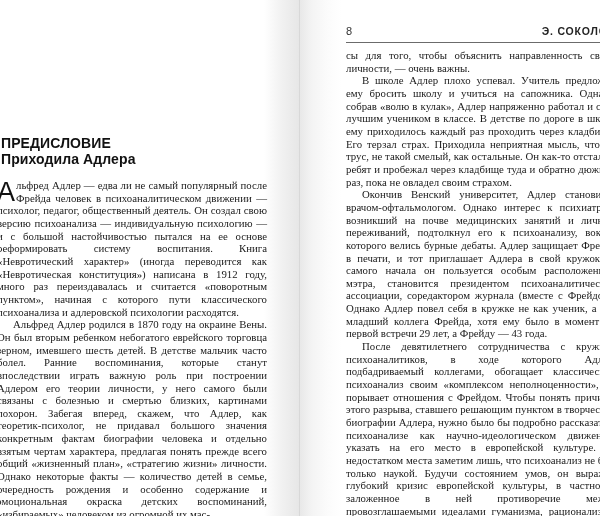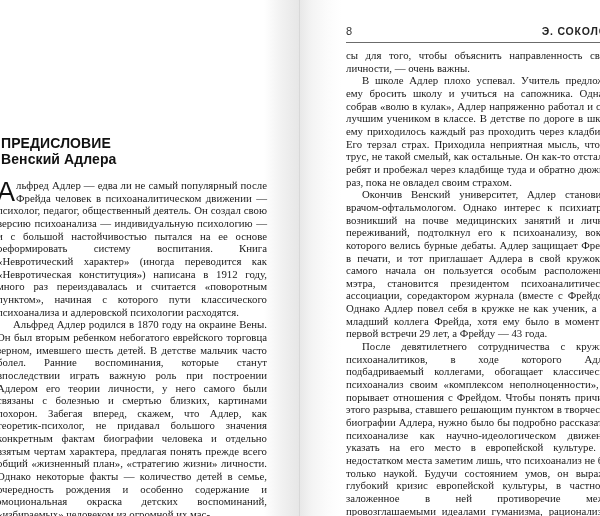--- a/index.html
+++ b/index.html
@@ -59,21 +59,21 @@
 </style>
 </head>
 <body>
 
 <div class="spread">
 
   <div class="page page-left">
     <div class="left-content">
       <div class="heading-block">
         <div class="heading">ПРЕДИСЛОВИЕ</div>
-        <div class="heading">Венский Адлера</div>
+        <div class="heading">Приходила Адлера</div>
       </div>
       <div class="body-text">
         <p class="no-indent"><span class="dropcap">А</span><span>льфред Адлер — едва ли не самый популярный после Фрейда человек в психоаналитическом движении — психолог, педагог, общественный деятель. Он создал свою версию психоанализа — индивидуальную психологию — и с большой настойчивостью пытался на ее основе реформировать систему воспитания. Книга «Невротический характер» (иногда переводится как «Невротическая конституция») написана в 1912 году, много раз переиздавалась и считается «поворотным пунктом», начиная с которого пути классического психоанализа и адлеровской психологии расходятся.</span></p>
         <p>Альфред Адлер родился в 1870 году на окраине Вены. Он был вторым ребенком небогатого еврейского торговца зерном, имевшего шесть детей. В детстве мальчик часто болел. Ранние воспоминания, которые станут впоследствии играть важную роль при построении Адлером его теории личности, у него самого были связаны с болезнью и смертью близких, картинами похорон. Забегая вперед, скажем, что Адлер, как теоретик-психолог, не придавал большого значения конкретным фактам биографии человека и отдельно взятым чертам характера, предлагая понять прежде всего общий «жизненный план», «стратегию жизни» личности. Однако некоторые факты — количество детей в семье, очередность рождения и особенно содержание и эмоциональная окраска детских воспоминаний, «избираемых» человеком из огромной их мас-</p>
       </div>
     </div>
   </div>
 
   <div class="page page-right">
     <div class="right-header">

